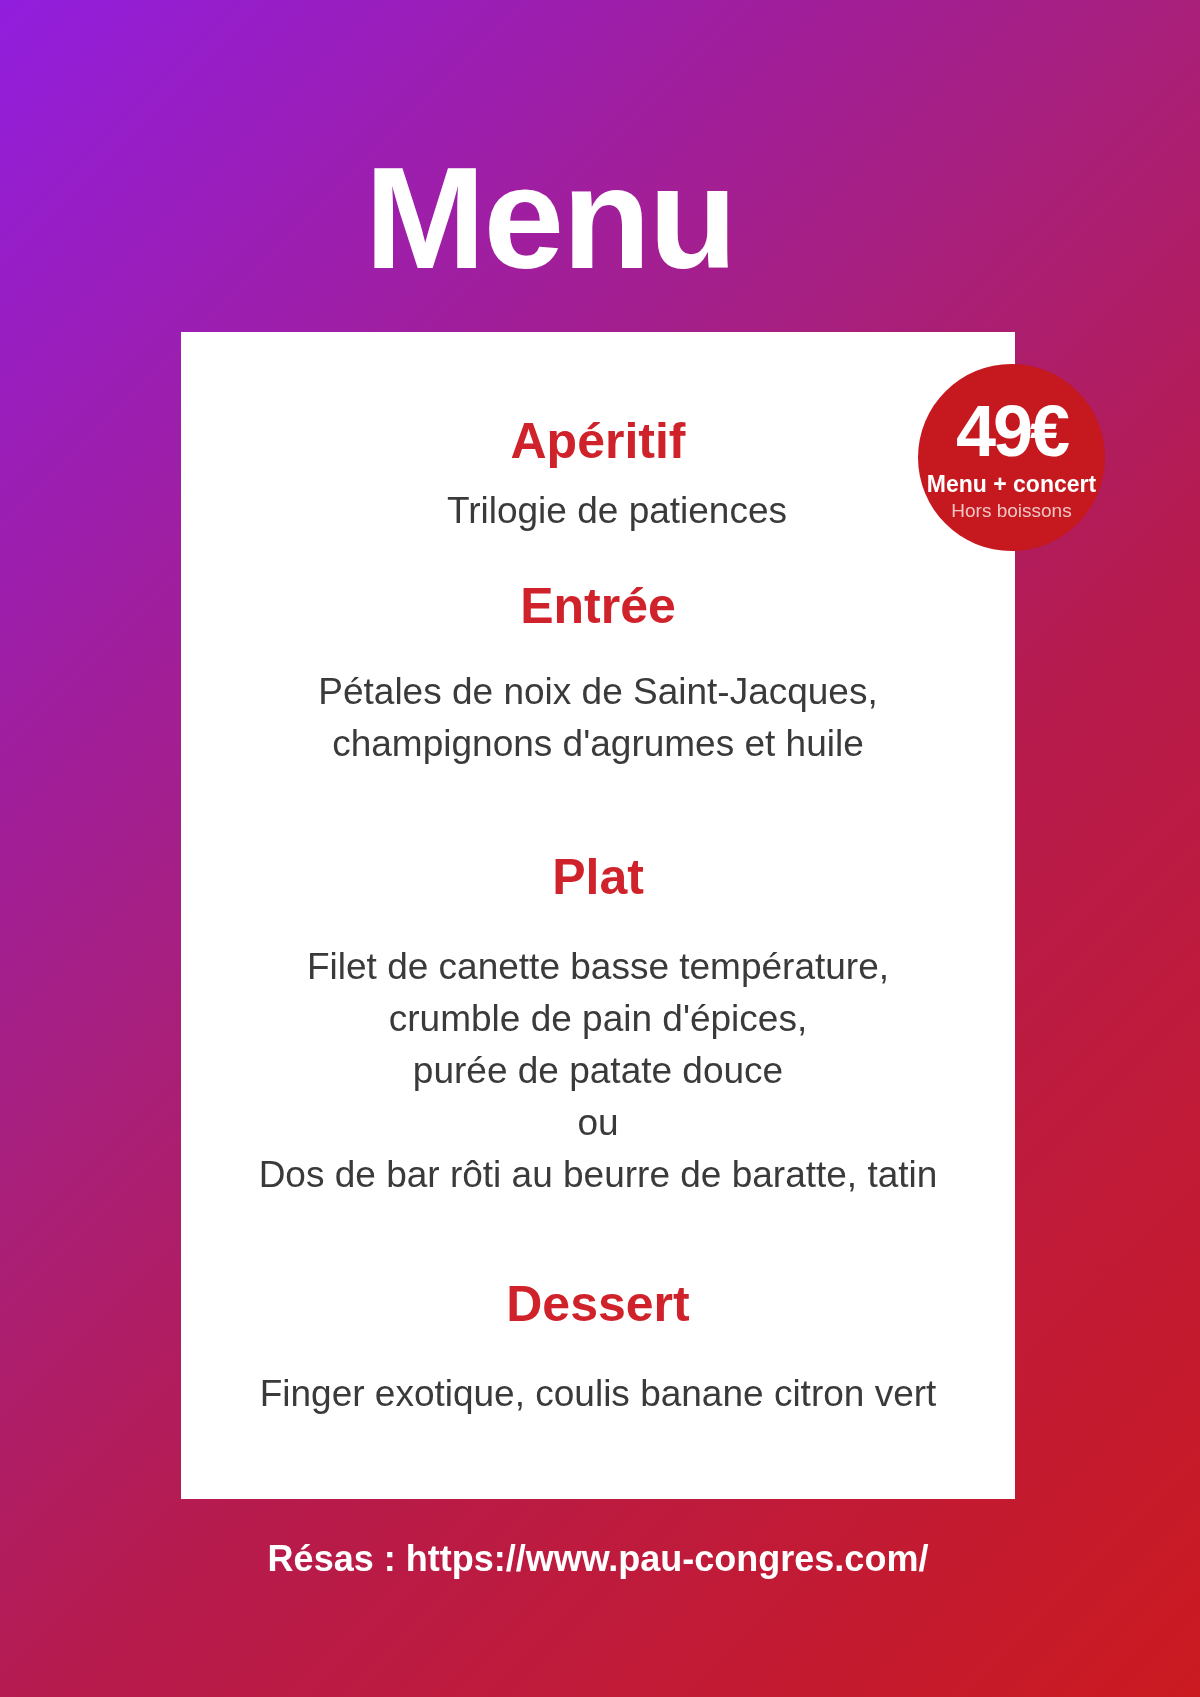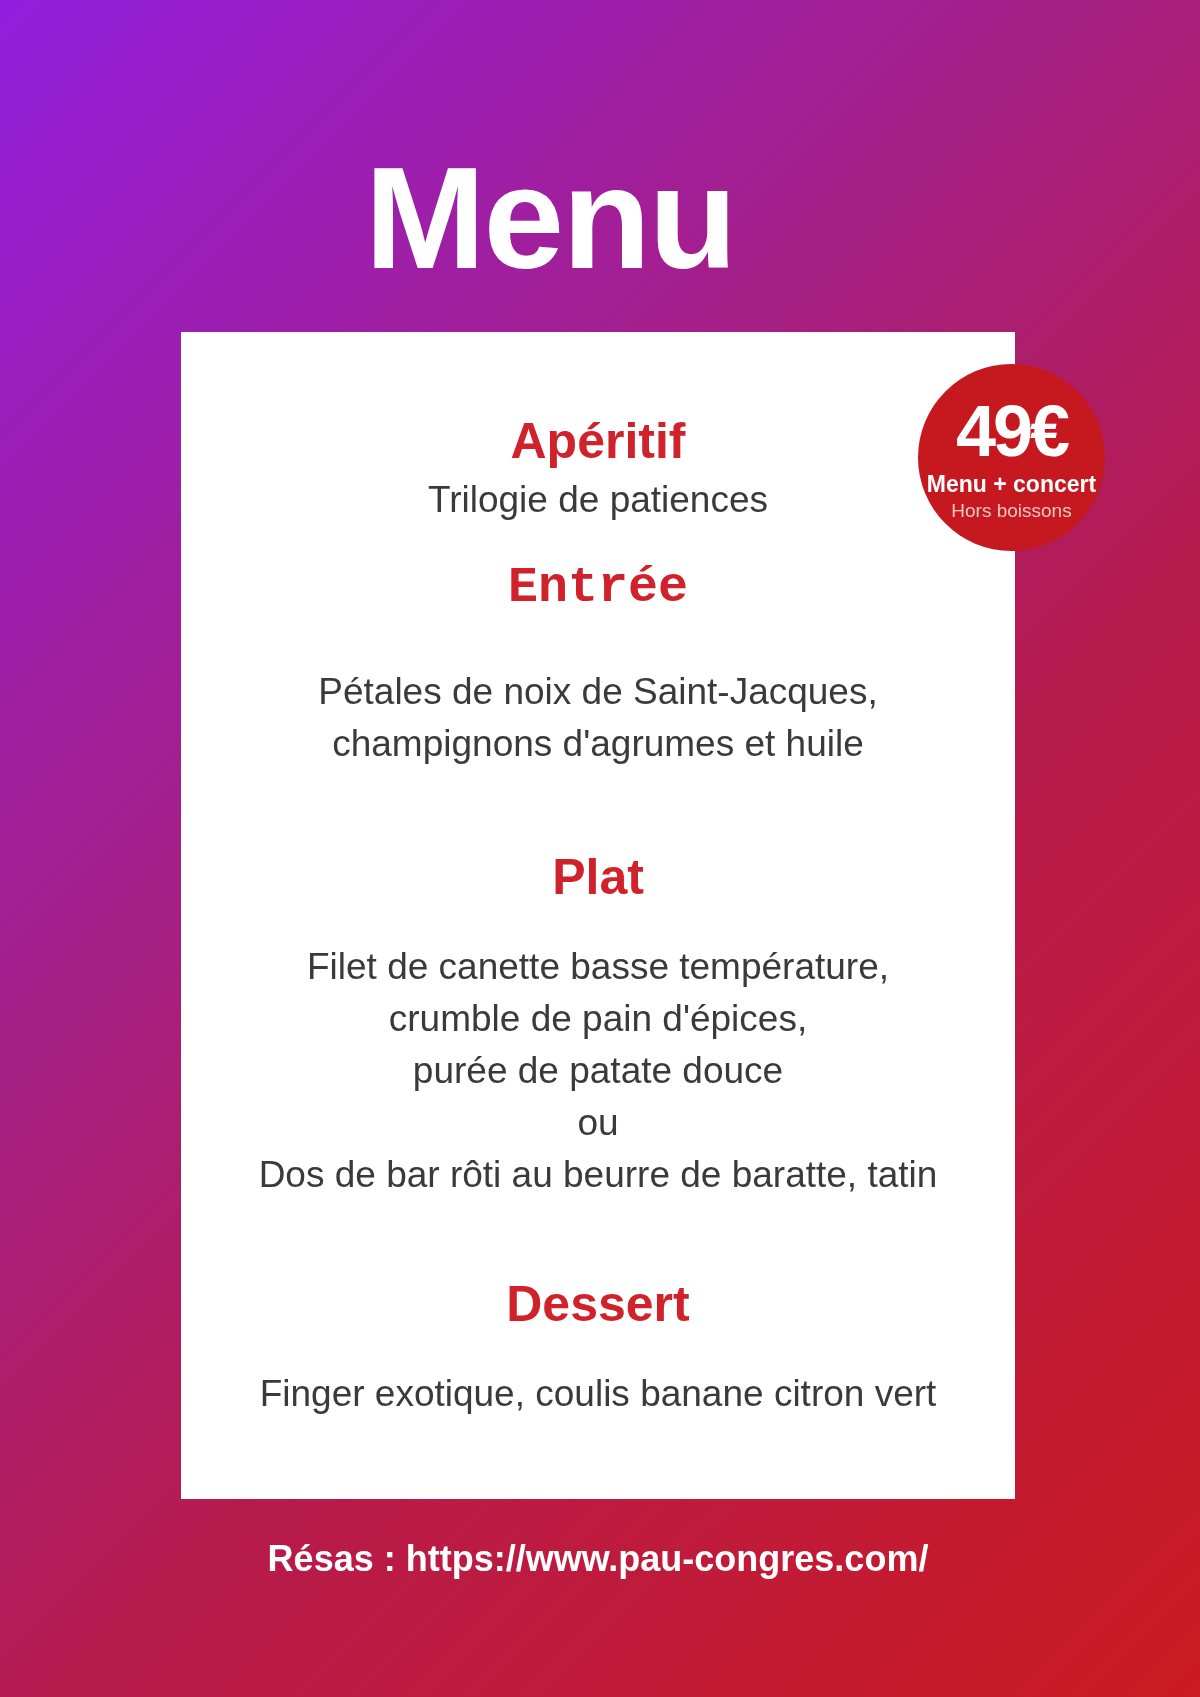--- a/index.html
+++ b/index.html
@@ -48,22 +48,22 @@
   .body-block{
     position:absolute;
     left:181px;
     width:834px;
     text-align:center;
     font-size:37px;
     color:#3A3A3A;
     line-height:52px;
   }
   .h-aperitif{top:416px;}
-  .b-aperitif{top:474px;}
-  .h-entree{top:563px;font-family:Liberation Mono, monospace;}
+  .b-aperitif{top:485px;padding-left:19px;}
+  .h-entree{top:581px;}
   .b-entree{top:666px;}
   .h-plat{top:852px;}
   .b-plat{top:941px;}
   .h-dessert{top:1279px;}
   .b-dessert{top:1368px;}
   .badge{
     position:absolute;
     left:918px;
     top:364px;
     width:187px;

